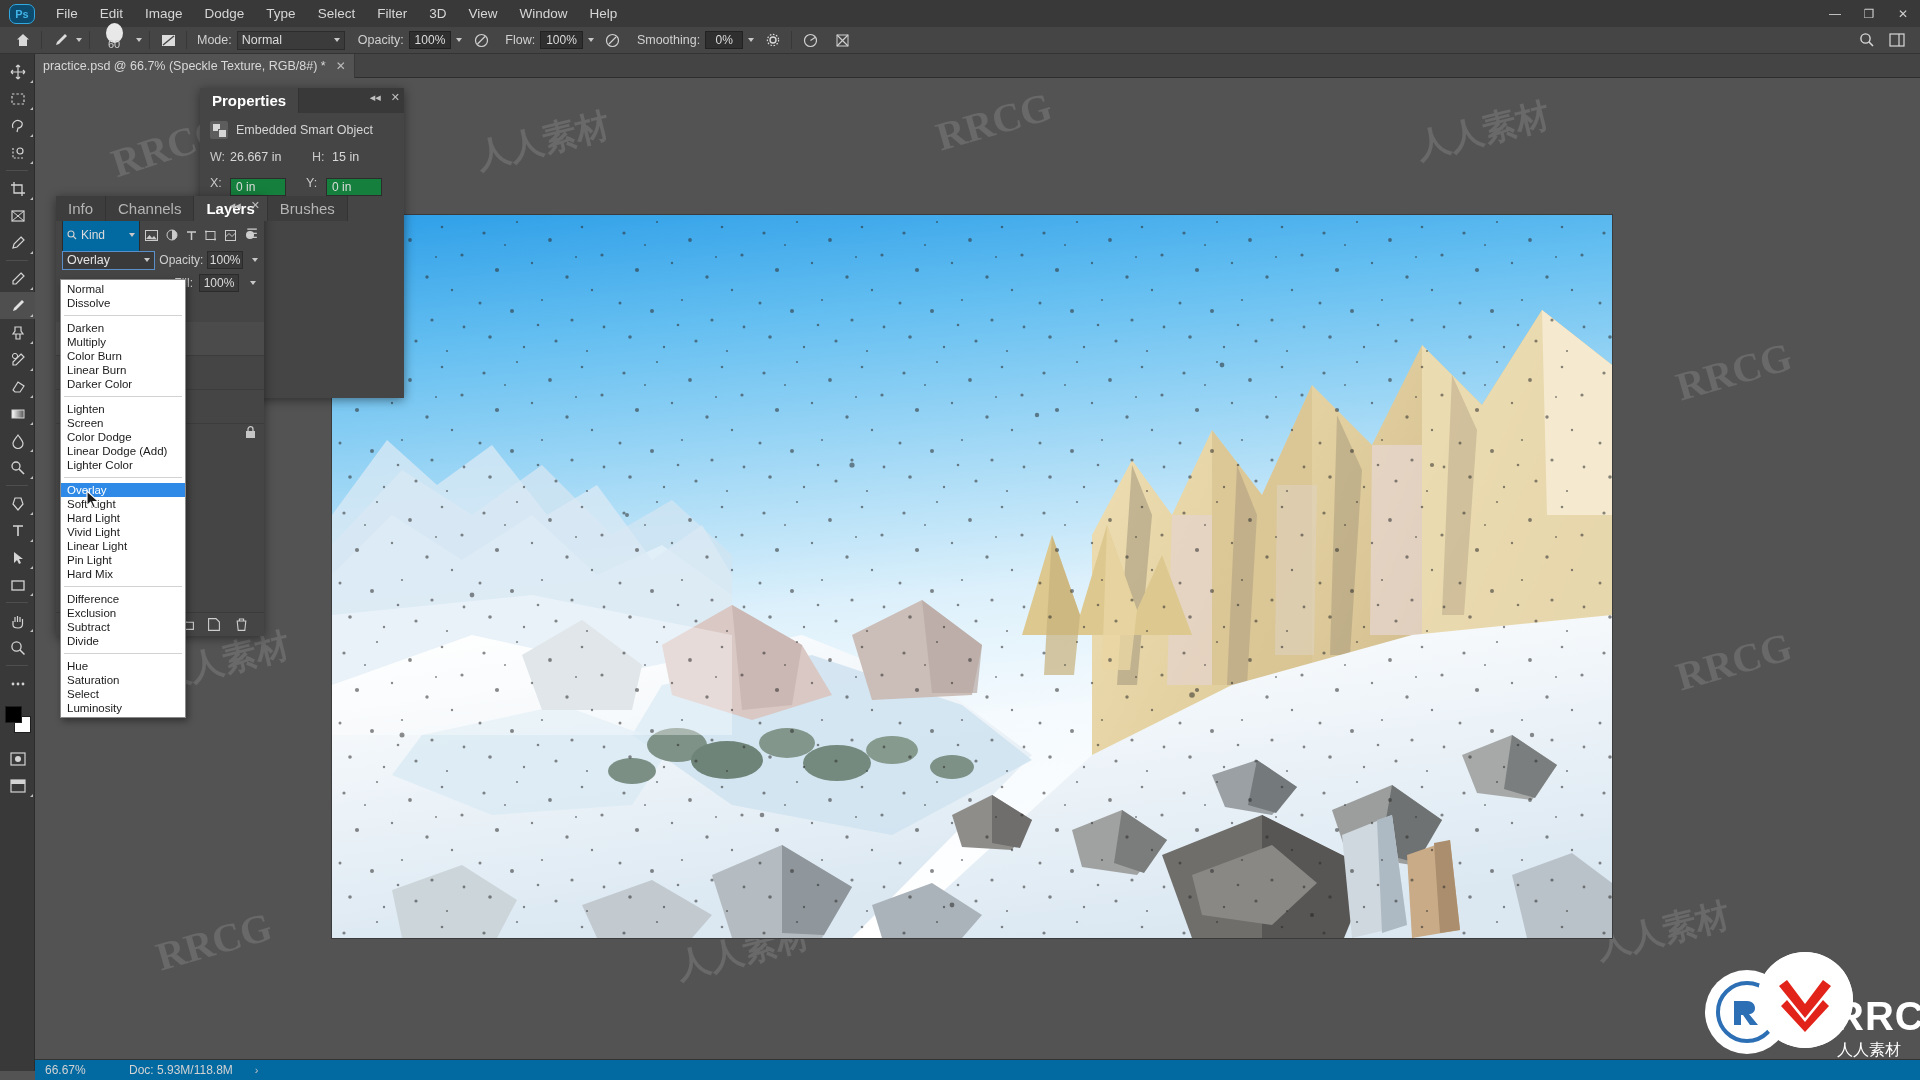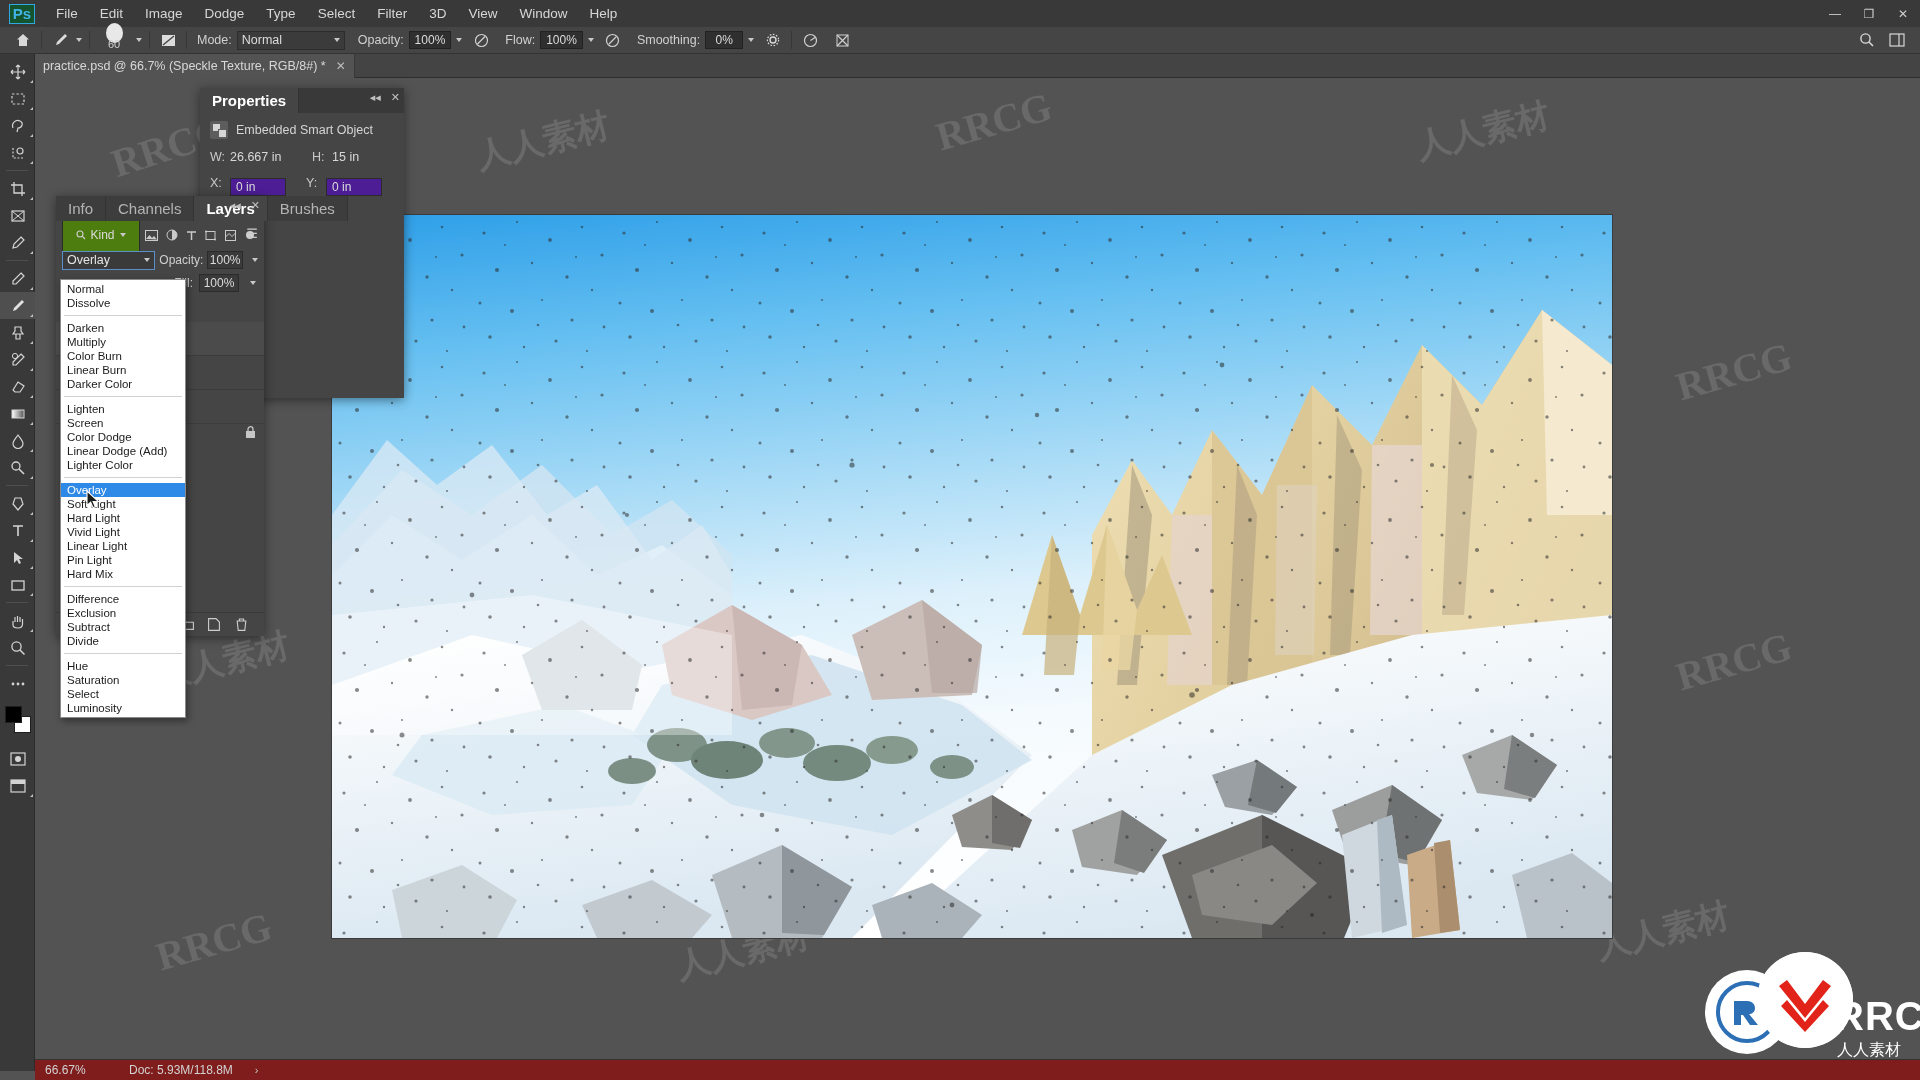--- a/index.html
+++ b/index.html
@@ -12,22 +12,22 @@
   }
   #app { position:relative; width:1920px; height:1080px; }
 
   
   .menubar {
     position:absolute; left:0; top:0; width:1920px; height:27px;
     background:#393939; display:flex; align-items:center;
   }
   .ps-logo {
     width:26px; height:20px; margin-left:9px; margin-right:10px;
-    background:#14532d; border:1px solid #31a8e0; border-radius:0;
-    color:#41b4e6; font-size:15px; font-weight:bold;
+    background:#0c4a6e; border:1px solid #31a8e0; border-radius:7px;
+    color:#41b4e6; font-size:11px; font-weight:bold;
     display:flex; align-items:center; justify-content:center;
   }
   .menu-item { padding:0 11px; height:27px; line-height:27px; font-size:13.5px; color:#d6d6d6; }
   .win-ctrls { position:absolute; right:0; top:0; display:flex; height:27px; }
   .win-btn { width:34px; height:27px; display:flex; align-items:center; justify-content:center; color:#cfcfcf; font-size:12px; }
 
   
   .optionsbar {
     position:absolute; left:0; top:27px; width:1920px; height:27px;
     background:#454545; display:flex; align-items:center;
@@ -80,21 +80,21 @@
   .sw.bg { left:14px; top:13px; background:#fff; }
 
   
   .canvasarea { position:absolute; left:35px; top:78px; width:1885px; height:988px; background:#535353; overflow:hidden; }
   .artboard { position:absolute; left:297px; top:137px; width:1280px; height:723px;
     box-shadow:0 0 0 1px #3b3b3b; overflow:hidden; }
 
   
   .statusbar {
     position:absolute; left:35px; bottom:0; width:1885px; height:21px;
-    background:#7f1d1d; display:flex; align-items:center;
+    background:#0369a1; display:flex; align-items:center;
     font-size:12px; color:#d2d2d2; border-top:1px solid #333;
   }
   .sb-zoom { width:72px; padding-left:10px; }
   .sb-doc { margin-left:22px; }
   .sb-arrow { margin-left:22px; color:#c4c4c4; font-size:11px; }
 
   
   .panel { position:absolute; background:#454545; box-shadow:0 2px 10px rgba(0,0,0,.45); }
   .panel-tabstrip { height:25px; background:#393939; display:flex; align-items:flex-end; position:relative; }
   .ptab { height:25px; padding:0 12px; display:flex; align-items:center;
@@ -105,30 +105,30 @@
   
   #properties { left:200px; top:88px; width:204px; height:310px; }
   .prop-row { display:flex; align-items:center; padding:0 10px; height:24px; font-size:12.5px; color:#d0d0d0; }
   .prop-head { display:flex; align-items:center; padding:8px 10px 6px 10px; }
   .smart-icon { width:18px; height:18px; background:#5d5d5d; border-radius:2px; margin-right:8px;
     position:relative; }
   .smart-icon:before { content:""; position:absolute; left:3px; top:3px; width:7px;height:7px; background:#d6d6d6;}
   .smart-icon:after { content:""; position:absolute; left:8px; top:8px; width:7px;height:7px; background:#d6d6d6; border:1px solid #5d5d5d;}
   .pf-lbl { width:20px; color:#c9c9c9; font-size:12.5px; }
   .pf-val { font-size:12.5px; color:#d8d8d8; }
-  .pf-input { background:#4c1d95; border:1px solid #2c2c2c; height:18px; line-height:16px;
+  .pf-input { background:#15803d; border:1px solid #2c2c2c; height:18px; line-height:16px;
     padding:0 5px; font-size:12px; color:#dcdcdc; width:58px;margin-top:7px; }
   .prop-btn { background:#4f4f4f; border:1px solid #373737; border-radius:2px;
     font-size:12.5px; color:#e0e0e0; padding:4px 10px; display:inline-block; }
 
   
   #layers { left:56px; top:196px; width:208px; height:440px; }
   .filterrow { display:flex; align-items:center; height:26px; padding:4px 6px 2px 6px; gap:4px;}
-  .kindbox { background:#4d7c0f; border:1px solid #2b2b2b; height:36px; flex:0 0 78px;
-    display:flex; align-items:center; padding:0 4px; font-size:12px; color:#dcdcdc; justify-content:center;}
+  .kindbox { background:#0369a1; border:1px solid #2b2b2b; height:36px; flex:0 0 78px;
+    display:flex; align-items:center; padding:0 4px; font-size:12px; color:#dcdcdc; justify-content:space-between;}
   .fil-ico { width:16px; height:18px; display:flex; align-items:center; justify-content:center; color:#c9c9c9; font-size:12px;}
   .blendrow { display:flex; align-items:center; height:22px; padding:0 6px; gap:4px; margin-top:2px; }
   .blendbox { background:#3a3a3a; border:1px solid #5b8fc9; height:19px; width:104px;
     display:flex; align-items:center; justify-content:space-between; padding:0 4px;
     font-size:12.5px; color:#e4e4e4; }
   .opbox { background:#3a3a3a; border:1px solid #2b2b2b; height:18px; width:40px;
     display:flex; align-items:center; justify-content:center; font-size:12px; color:#dcdcdc; }
   .lockrow { display:flex; align-items:center; height:20px; padding:0 6px; gap:6px; font-size:11.5px; color:#c9c9c9;}
   .layerrow { display:flex; align-items:center; height:34px; padding:0 4px; border-bottom:1px solid #3c3c3c;}
   .lthumb { width:26px; height:26px; border:1px solid #2b2b2b; margin:0 6px 0 2px; background:#777; }

